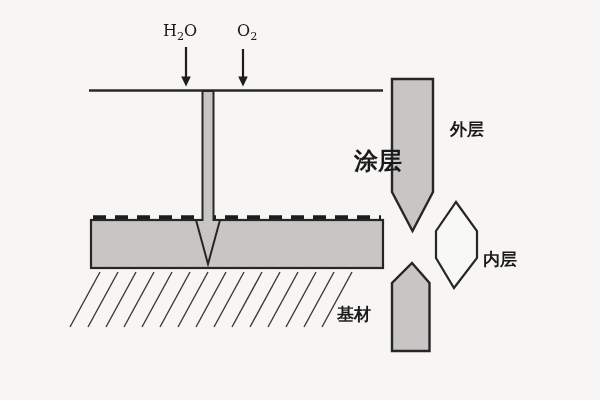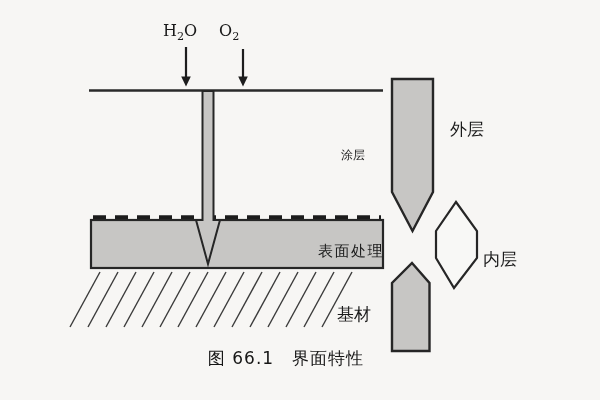--- a/index.html
+++ b/index.html
@@ -30,20 +30,21 @@
     font-size: 70%;
     line-height: 0;
   }
   .formula {
     font-size: 16px;
     top: 23px;
   }
   .cn {
     font-size: 17px;
     font-family: "DejaVu Sans", "Liberation Sans", sans-serif;
+    font-weight: bold;
   }
   .caption {
     position: absolute;
     left: 136px;
     top: 347px;
     width: 300px;
     text-align: center;
     font-size: 17px;
     letter-spacing: 1px;
     font-family: "DejaVu Sans", "Liberation Sans", sans-serif;
@@ -95,27 +96,25 @@
 
     <polygon points="392,79 433,79 433,192 412.5,231 392,192" stroke="#262626" stroke-width="2.4" fill="#c7c6c4"></polygon>
 
     <polygon points="456,202 477,231 477,258 454,288 436,258 436,231" stroke="#262626" stroke-width="2.2" fill="#f8f8f6"></polygon>
 
     <polygon points="412,263 429.5,283 429.5,351 392,351 392,283" stroke="#262626" stroke-width="2.4" fill="#c7c6c4"></polygon>
   </svg>
 
   <div class="lbl formula" style="left:163px;"><span>H</span><sub>2</sub><span>O</span></div>
 
-  <div class="lbl formula" style="left:219px;"><span>O</span><sub>2</sub></div>
+  <div class="lbl formula" style="left:237px;"><span>O</span><sub>2</sub></div>
 
-  <div class="lbl cn" style="left:341px; top:149px; font-size:12px;">涂层</div>
+  <div class="lbl cn" style="left:354px; top:149px; font-size:24px;">涂层</div>
 
-  <div class="lbl cn" style="left:318px; top:244px; font-size:15px; letter-spacing:1.5px;">表面处理</div>
 
   <div class="lbl cn" style="left:337px; top:306px;">基材</div>
 
   <div class="lbl cn" style="left:450px; top:121px;">外层</div>
 
   <div class="lbl cn" style="left:483px; top:239px;margin-top:12px;">内层</div>
 
-  <div class="caption">图 66.1　界面特性</div>
 
 </div>
 
 </body></html>

